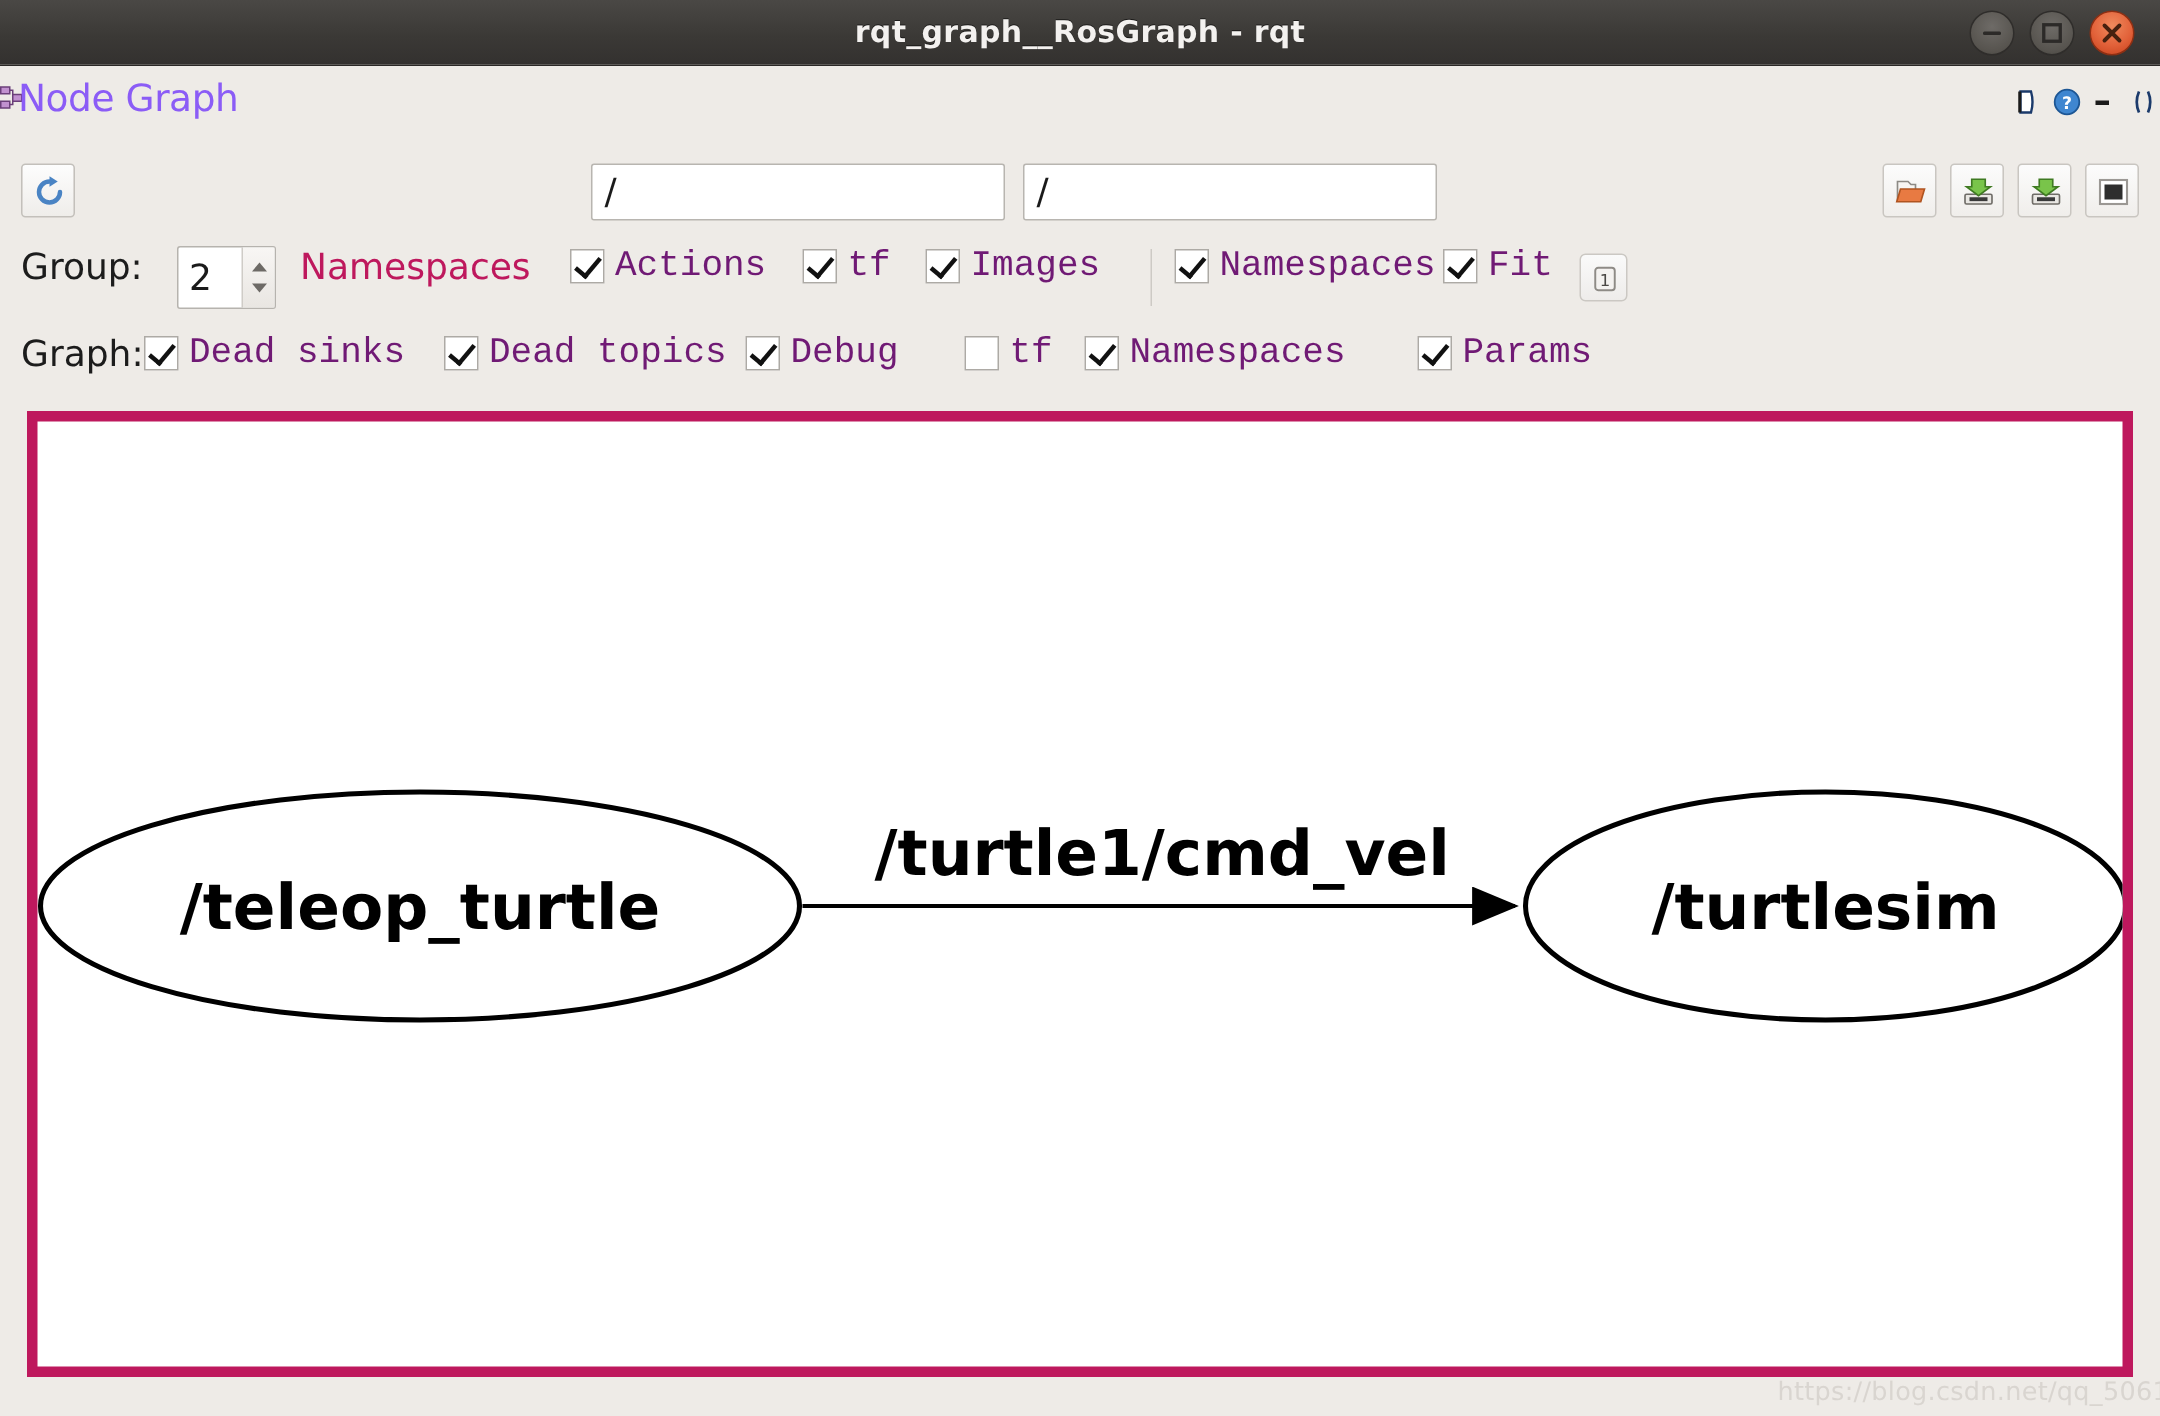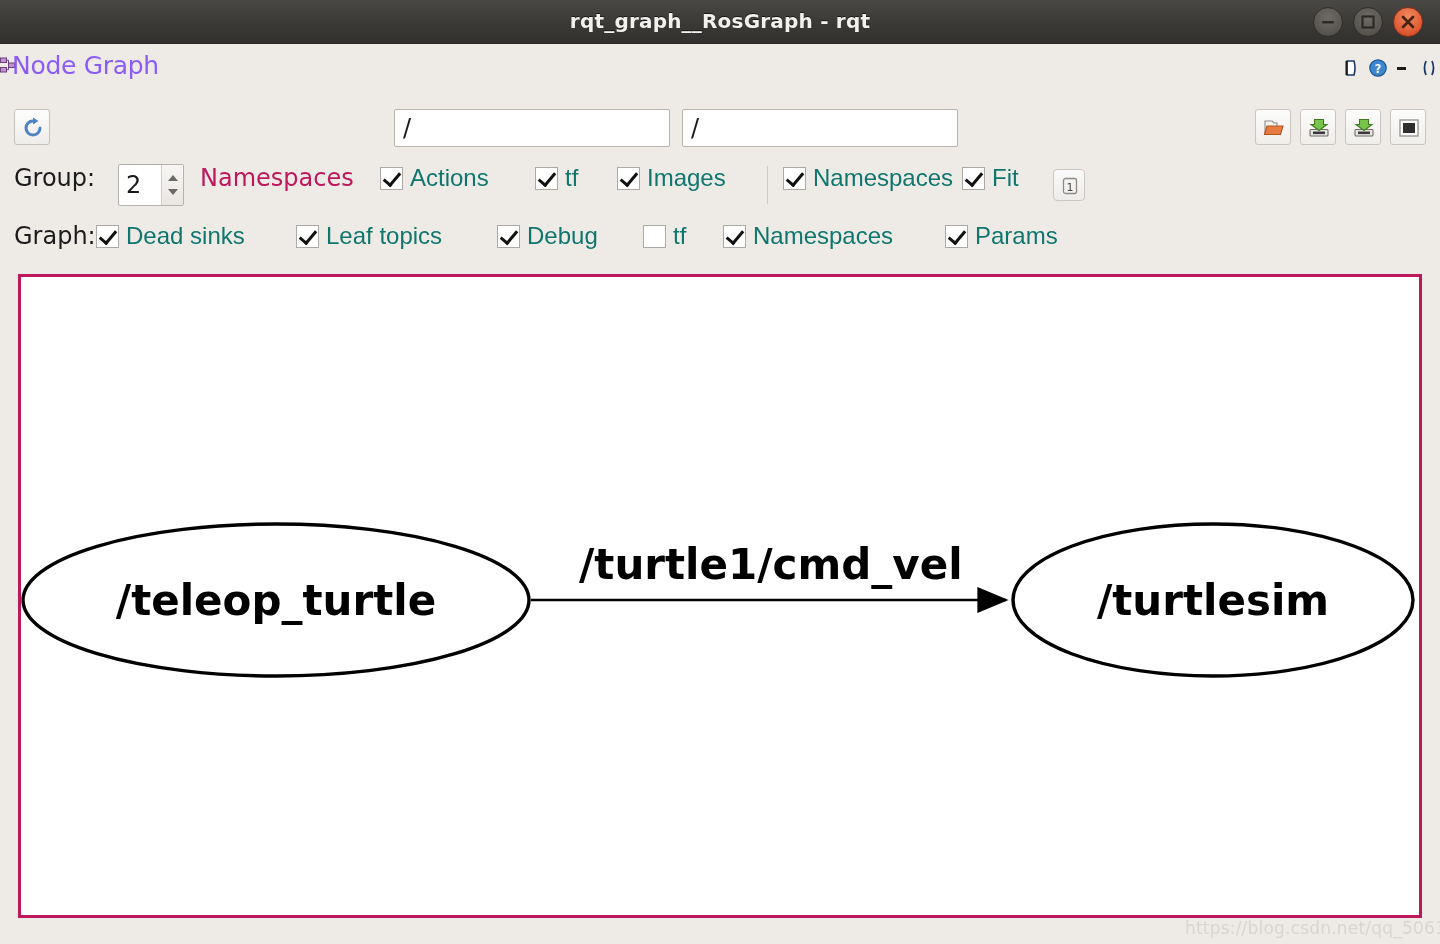--- a/index.html
+++ b/index.html
@@ -175,22 +175,22 @@
   .chkbox.checked::after {
     content: "";
     position: absolute;
     left: 6px; top: 1px;
     width: 7px; height: 14px;
     border-right: 3px solid #111;
     border-bottom: 3px solid #111;
     transform: rotate(40deg);
   }
   .chklabel {
-    font-size: 24px; color: #0f766e;
-    font-family: Liberation Sans, sans-serif;
+    font-size: 24px; color: #701a75;
+    font-family: Liberation Mono, monospace;
     white-space: nowrap;
     margin-left: 7px;
   }
   .plain-label {
     font-size: 24px; color: #be185d;
     font-family: "DejaVu Sans", sans-serif;
     white-space: nowrap;
   }
   #sep-v {
     position: absolute; left: 767px; top: 5px;
@@ -208,21 +208,21 @@
   
   #row3 { position: absolute; left: 0; top: 219px; width: 1440px; height: 48px; }
   #hide-label { position: absolute; left: 14px; top: 3px; }
 
   
   #graph-frame {
     position: absolute;
     left: 18px; top: 274px;
     width: 1404px; height: 644px;
     background: #ffffff;
-    border: 3px solid #be185d;
+    border: 7px solid #be185d;
     box-sizing: border-box;
     overflow: hidden;
   }
   #graph-svg { display: block; }
 
   #watermark {
     position: absolute;
     left: 1185px; top: 918px;
     font-size: 17px;
     color: #d9d5d0;
@@ -381,21 +381,21 @@
 
   <div class="rowlabel" id="hide-label">Graph:</div>
 
   <div class="chkgroup" style="left:96px;justify-content:space-between;">
     <span class="chkbox checked"></span>
     <span class="chklabel">Dead sinks</span>
   </div>
 
   <div class="chkgroup" style="left:296px;">
     <span class="chkbox checked"></span>
-    <span class="chklabel">Leaf topics</span>
+    <span class="chklabel">Dead topics</span>
   </div>
 
   <div class="chkgroup" style="left:497px;">
     <span class="chkbox checked"></span>
     <span class="chklabel">Debug</span>
   </div>
 
   <div class="chkgroup" style="left:643px;">
     <span class="chkbox"></span>
     <span class="chklabel">tf</span>

